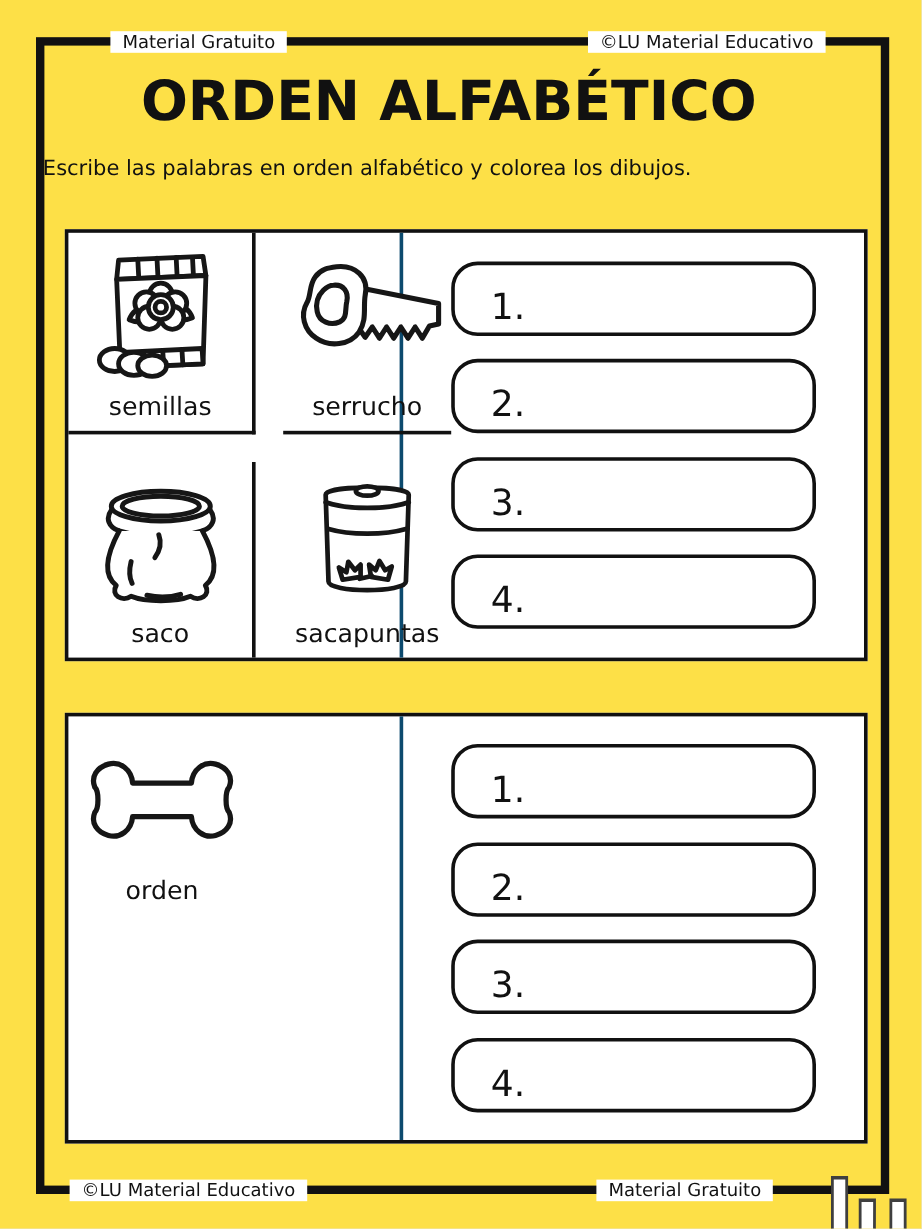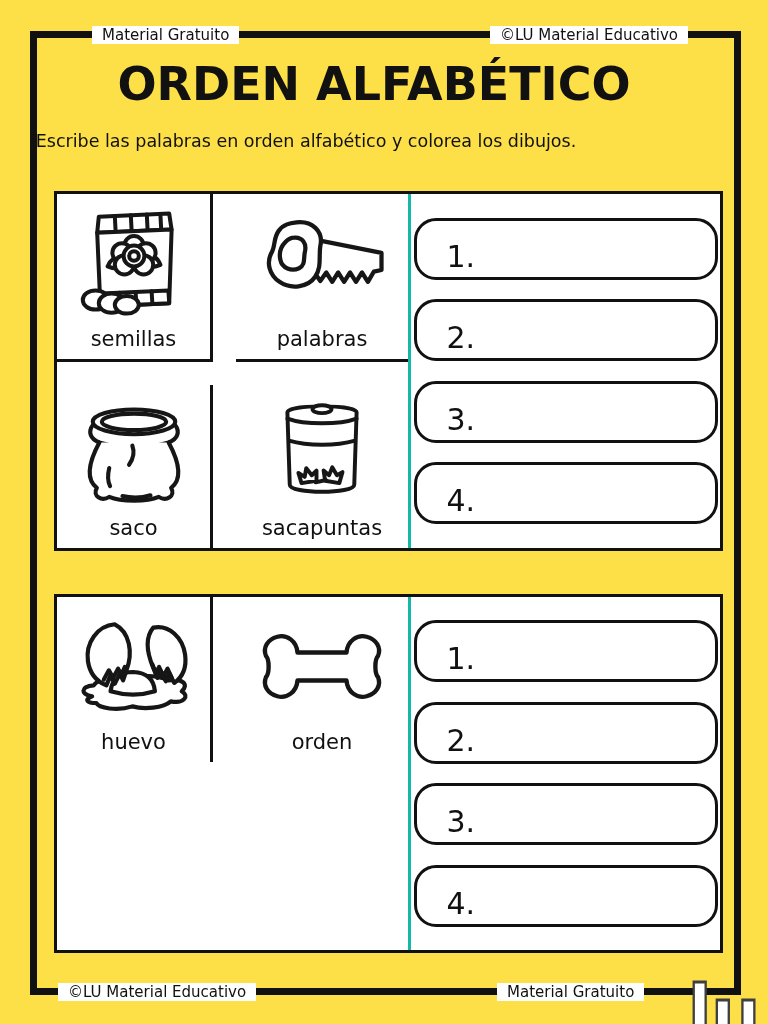--- a/index.html
+++ b/index.html
@@ -28,23 +28,23 @@
     position:absolute;top:131px;left:0;width:612px;text-align:center;
     font-size:17.5px;z-index:1;
   }
   .panel{
     position:absolute;left:54px;width:669px;border:3px solid #111;
     box-sizing:border-box;display:flex;background:#fff;
   }
   .panel-1{top:191px;height:360px;}
   .panel-2{top:594px;height:359px;}
   .cards{
-    width:354px;flex:none;display:grid;
+    width:279px;flex:none;display:grid;
     grid-template-columns:156px 1fr;grid-template-rows:1fr 1fr;
-    border-right:3px solid #14b8a6;box-sizing:border-box;gap:23px;
+    border-right:3px solid #0c4a6e;box-sizing:border-box;gap:23px;
   }
   .cell{
     display:flex;flex-direction:column;align-items:center;
     justify-content:flex-end;box-sizing:border-box;padding:6px 2px 8px 2px;
   }
   .cell.bR{border-right:3px solid #111;}
   .cell.bB{border-bottom:3px solid #111;}
   .pic{flex:1;display:flex;align-items:center;justify-content:center;width:100%;}
   .word{font-size:21px;line-height:1.1;}
   .answers{
@@ -116,21 +116,21 @@
       <div class="cell bB">
         <div class="pic">
           <svg class="art" viewBox="0 0 160 150" width="136" height="128">
             <g>
               <path d="M60 44 L150 62 L150 82 L141 84 L134 96 L127 85 L120 96 L113 85 L106 96 L99 85 L92 96 L85 85 L78 95 L71 85 L65 92 L60 84 Z"></path>
               <path d="M50 26 C68 24 82 36 78 54 C76 66 80 78 72 90 C63 103 43 105 30 96 C18 88 14 73 21 61 C25 54 23 44 29 36 C35 28 42 27 50 26 Z"></path>
               <path d="M47 44 C57 43 62 51 60 60 C58 68 61 76 53 80 C44 84 33 80 31 70 C29 61 32 54 37 49 C40 46 43 44 47 44 Z"></path>
             </g>
           </svg>
         </div>
-        <div class="word">palabras</div>
+        <div class="word">serrucho</div>
       </div>
 
       <div class="cell bR">
         <div class="pic">
           <svg class="art" viewBox="0 0 160 150" width="132" height="124">
             <g>
               <ellipse cx="80" cy="36" rx="50" ry="15"></ellipse>
               <ellipse cx="80" cy="36" rx="39" ry="10"></ellipse>
               <path class="nf" d="M30 40 C24 48 27 57 38 61 C65 69 95 69 122 61 C133 57 136 48 130 40"></path>
               <path d="M38 61 C24 87 22 106 35 116 C29 126 41 133 50 127 C64 133 96 133 110 127 C119 133 131 126 125 116 C138 106 136 87 122 61"></path>
@@ -176,35 +176,20 @@
         <span class="answer-num">4.</span>
       </div>
     </div>
   </section>
 
   <section class="panel panel-2">
     <div class="cards">
 
 
 
-      <div class="cell bR">
-        <div class="pic">
-          <svg class="art" viewBox="0 0 160 150" width="134" height="126">
-            <g>
-              <path d="M30 110 C16 108 16 98 32 97 C36 89 58 86 72 90 C88 84 110 85 121 91 C138 88 146 96 137 104 C147 110 139 119 124 116 C115 124 92 126 78 122 C60 128 38 124 35 118 C24 118 20 114 30 110 Z"></path>
-              <path d="M52 104 Q55 81 79 81 Q103 82 105 104 Q79 112 52 104 Z"></path>
-              <path d="M57 24 C36 26 22 46 25 68 C27 82 35 92 47 97 L52 85 L57 95 L63 83 L67 91 L71 79 C79 58 75 33 57 24 Z"></path>
-              <path class="nf" d="M44 90 L50 79 L55 88 L61 77 L65 84 L69 75"></path>
-              <path d="M103 28 C122 24 138 40 141 60 C143 75 138 87 128 94 L122 82 L118 92 L112 80 L108 88 L103 76 C95 57 93 40 103 28 Z"></path>
-              <path class="nf" d="M125 88 L120 77 L115 86 L110 75 L106 82 L102 72"></path>
-            </g>
-          </svg>
-        </div>
-        <div class="word">huevo</div>
-      </div>
 
       <div class="cell">
         <div class="pic">
           <svg class="art" viewBox="0 0 160 120" width="140" height="105">
             <g>
               <path d="M52 44 L108 44 C109 31 120 23 131 26 C142 29 148 38 144 48 C140 52 140 68 144 72 C148 82 142 91 131 94 C120 97 109 89 108 76 L52 76 C51 89 40 97 29 94 C18 91 12 82 16 72 C20 68 20 52 16 48 C12 38 18 29 29 26 C40 23 51 31 52 44 Z"></path>
             </g>
           </svg>
         </div>
         <div class="word">orden</div>

